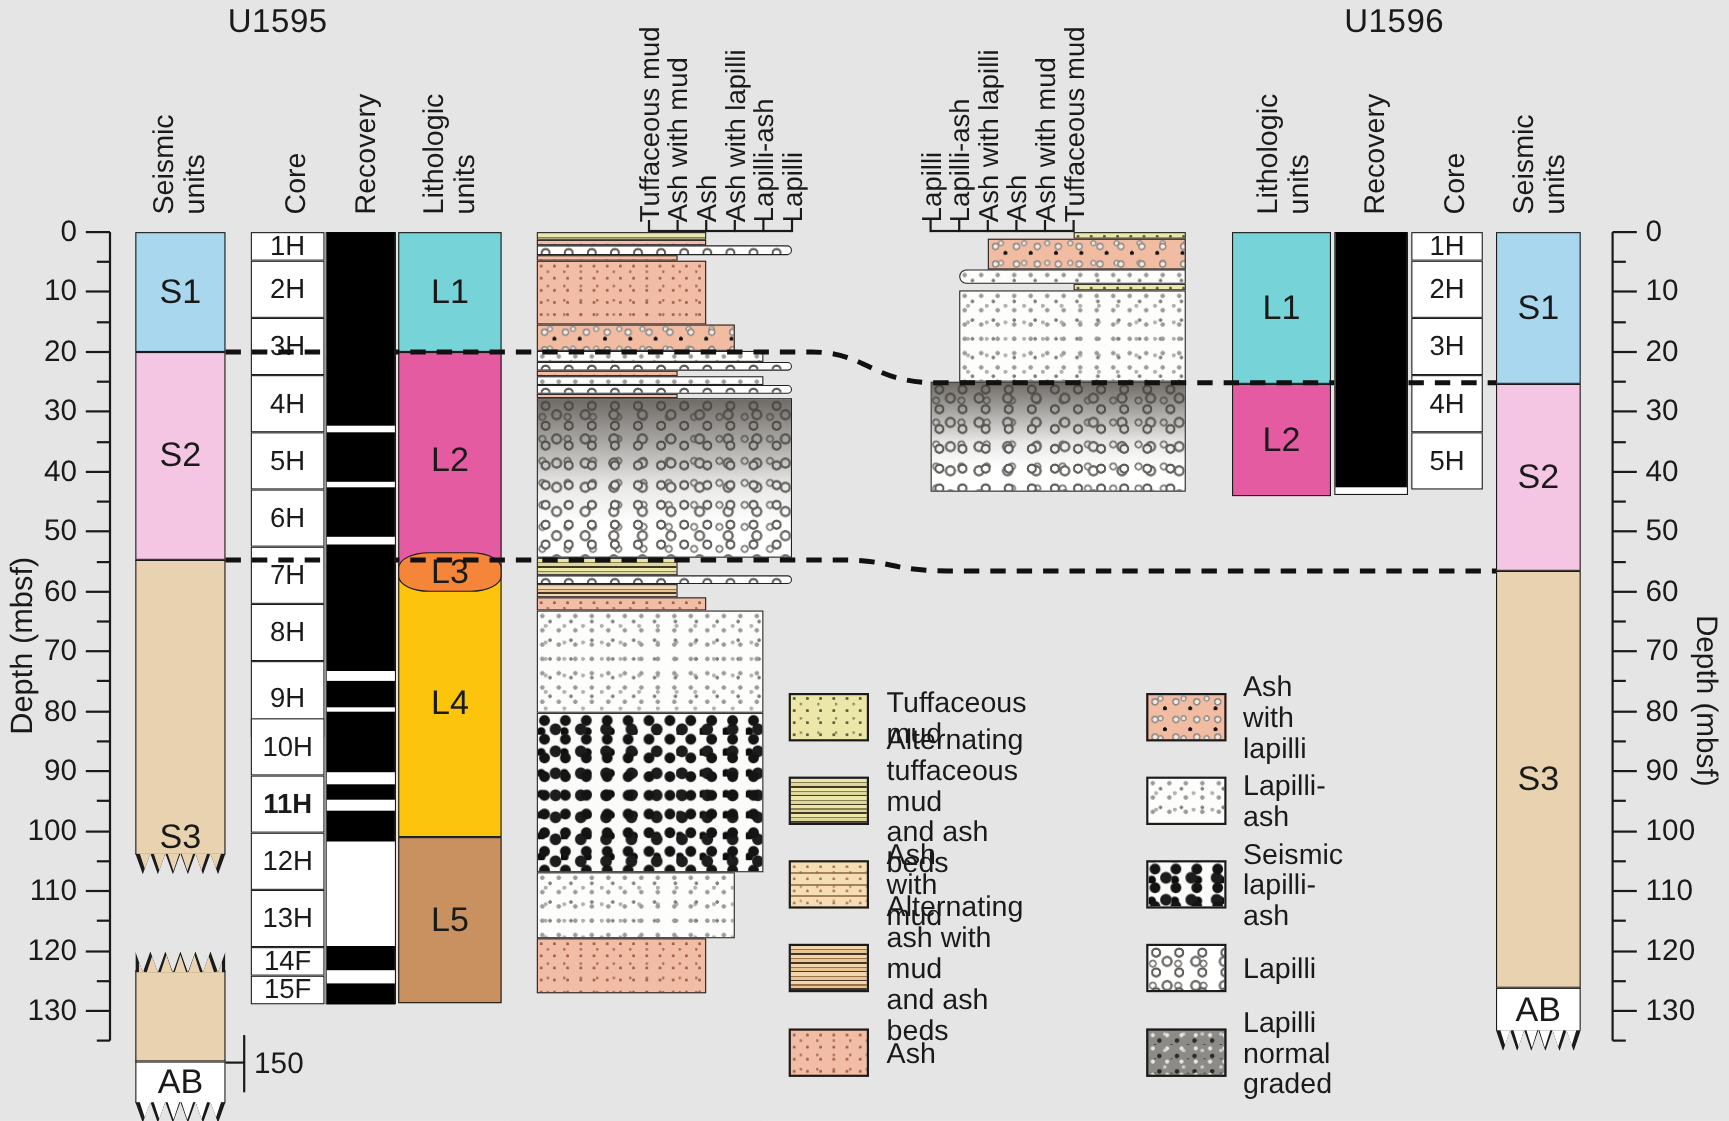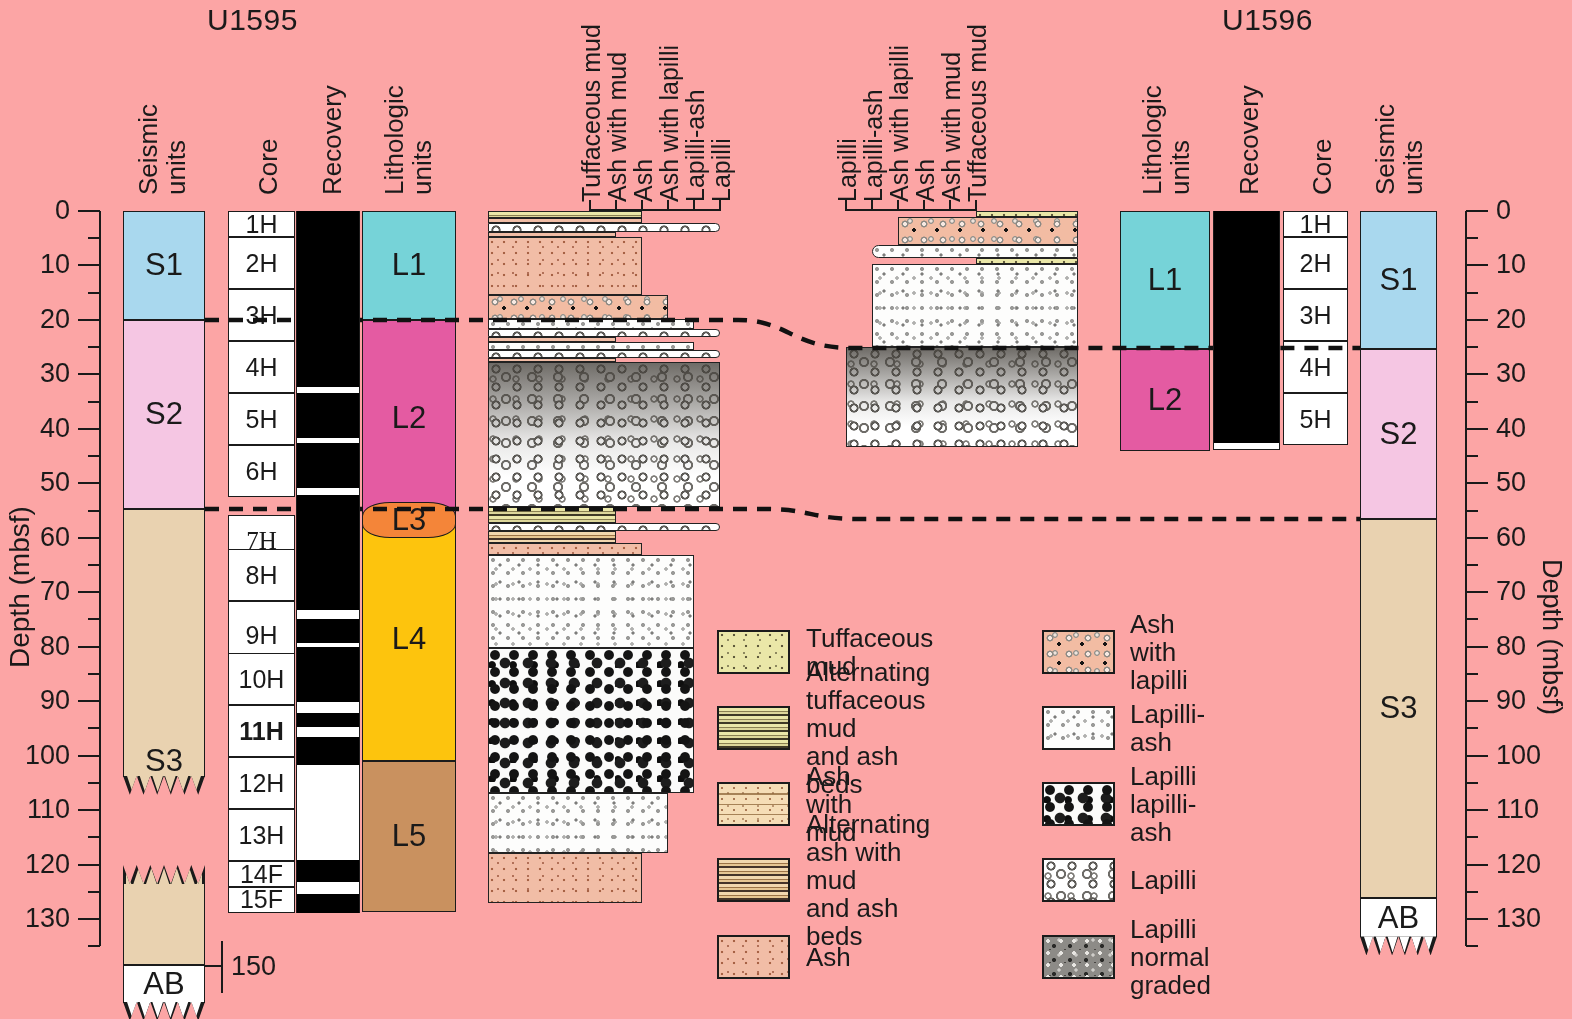--- a/index.html
+++ b/index.html
@@ -1,17 +1,17 @@
 <!DOCTYPE html>
 <html><head>
 <meta charset="utf-8">
 <style>
   html,body{margin:0;padding:0;background:#fff;font-family:"Liberation Sans",sans-serif;color:#1a1a1a;}
   *,*::before,*::after{box-sizing:border-box;}
-  #fig{position:relative;width:1572px;height:1019px;background:#fca5a5;overflow:hidden;
+  #fig{position:relative;width:1572px;height:1019px;background:#e5e5e5;overflow:hidden;
        --zzb:polygon(0 0,100% 0,91.7% 100%,83.3% 0,75% 100%,66.7% 0,58.3% 100%,50% 0,41.7% 100%,33.3% 0,25% 100%,16.7% 0,8.3% 100%,0 0);
        --zzt:polygon(0 0,8.3% 100%,16.7% 0,25% 100%,33.3% 0,41.7% 100%,50% 0,58.3% 100%,66.7% 0,75% 100%,83.3% 0,91.7% 100%,100% 0,100% 100%,0 100%);}
   .abs{position:absolute;}
   .title{position:absolute;font-size:30px;letter-spacing:.5px;}
   .vlab{position:absolute;white-space:nowrap;transform:rotate(-90deg);transform-origin:top left;font-size:26px;line-height:28px;white-space:pre;}
   .vlabr{position:absolute;white-space:nowrap;transform:rotate(90deg);transform-origin:top left;font-size:27px;}
   .glab{position:absolute;white-space:nowrap;transform:rotate(-90deg);transform-origin:top left;font-size:25px;}
   .tick{position:absolute;background:#1a1a1a;}
   .ticklab{position:absolute;font-size:27px;line-height:27px;text-align:center;}
   .cell{position:absolute;border:1.5px solid #1b1b1b;background:#fff;display:flex;align-items:center;justify-content:center;font-size:25px;}
@@ -219,21 +219,21 @@
       <div class="zz" style="position: absolute; left: 1360px; top: 936.496px; width: 77px; height: 19px; background: rgb(27, 27, 27); z-index: 2; clip-path: var(--zzb);">
         <div style="position: absolute; inset: -3px 3px 3px; background: rgb(255, 255, 255); clip-path: var(--zzb);"></div>
       </div>
       <div class="blocklab" style="position: absolute; left: 1398.5px; top: 917.619px; z-index: 2;">AB</div>
       <div class="cell" style="position: absolute; left: 228px; top: 211px; width: 67px; height: 26.1408px; z-index: 1;">1H</div>
       <div class="cell" style="position: absolute; left: 228px; top: 237.141px; width: 67px; height: 51.737px; z-index: 1;">2H</div>
       <div class="cell" style="position: absolute; left: 228px; top: 288.878px; width: 67px; height: 52.2816px; z-index: 1;">3H</div>
       <div class="cell" style="position: absolute; left: 228px; top: 341.159px; width: 67px; height: 51.737px; z-index: 1;">4H</div>
       <div class="cell" style="position: absolute; left: 228px; top: 392.896px; width: 67px; height: 52.2816px; z-index: 1;">5H</div>
       <div class="cell" style="position: absolute; left: 228px; top: 445.178px; width: 67px; height: 51.737px; z-index: 1;">6H</div>
-      <div class="cell" style="position: absolute; left: 228px; top: 515px; width: 67px; height: 52.2816px; z-index: 1; font-family: Liberation Serif, serif;">7H</div>
+      <div class="cell" style="position: absolute; left: 228px; top: 497px; width: 67px; height: 52.2816px; z-index: 1;">7H</div>
       <div class="cell" style="position: absolute; left: 228px; top: 549.197px; width: 67px; height: 51.737px; z-index: 1;">8H</div>
       <div class="cell" style="position: absolute; left: 228px; top: 600.934px; width: 67px; height: 69px; z-index: 1;">9H</div>
       <div class="cell" style="position: absolute; left: 228px; top: 653.215px; width: 67px; height: 51.737px; z-index: 1;">10H</div>
       <div class="cell" style="position: absolute; left: 228px; top: 704.952px; width: 67px; height: 52.2816px; z-index: 1; font-weight: bold;">11H</div>
       <div class="cell" style="position: absolute; left: 228px; top: 757.234px; width: 67px; height: 51.737px; z-index: 1;">12H</div>
       <div class="cell" style="position: absolute; left: 228px; top: 808.971px; width: 67px; height: 52.2816px; z-index: 1;">13H</div>
       <div class="cell" style="position: absolute; left: 228px; top: 861.252px; width: 67px; height: 25.5962px; z-index: 1;">14F</div>
       <div class="cell" style="position: absolute; left: 228px; top: 886.849px; width: 67px; height: 26.1408px; z-index: 1;">15F</div>
       <div class="cell" style="position: absolute; left: 1283px; top: 211px; width: 65px; height: 26.1408px; z-index: 1;">1H</div>
       <div class="cell" style="position: absolute; left: 1283px; top: 237.141px; width: 65px; height: 51.737px; z-index: 1;">2H</div>
@@ -327,21 +327,21 @@
       <div class="legend-label" style="position: absolute; left: 806px; top: 880px;">Alternating
 ash with mud
 and ash beds</div>
       <div class="legend-swatch pat-ash" style="position: absolute; left: 717px; top: 935px;"></div>
       <div class="legend-label" style="position: absolute; left: 806px; top: 957px;">Ash</div>
       <div class="legend-swatch pat-ash_with_lapilli" style="position: absolute; left: 1042px; top: 630px;"></div>
       <div class="legend-label" style="position: absolute; left: 1130px; top: 652px;">Ash with lapilli</div>
       <div class="legend-swatch pat-lapilli_ash" style="position: absolute; left: 1042px; top: 706px;"></div>
       <div class="legend-label" style="position: absolute; left: 1130px; top: 728px;">Lapilli-ash</div>
       <div class="legend-swatch pat-lithic" style="position: absolute; left: 1042px; top: 782px;"></div>
-      <div class="legend-label" style="position: absolute; left: 1130px; top: 804px;">Lapilli lapilli-ash</div>
+      <div class="legend-label" style="position: absolute; left: 1130px; top: 804px;">Seismic lapilli-ash</div>
       <div class="legend-swatch pat-lapilli" style="position: absolute; left: 1042px; top: 858px;"></div>
       <div class="legend-label" style="position: absolute; left: 1130px; top: 880px;">Lapilli</div>
       <div class="legend-swatch pat-graded_sw" style="position: absolute; left: 1042px; top: 935px;"></div>
       <div class="legend-label" style="position: absolute; left: 1130px; top: 957px;">Lapilli
 normal graded</div>
     </div>
 
   <div class="tick" style="left:221px;top:941px;width:2px;height:52px;"></div>
   <div class="tick" style="left:204px;top:965px;width:18px;height:2px;"></div>
   <div class="ticklab" style="left:231px;top:953px;">150</div>

